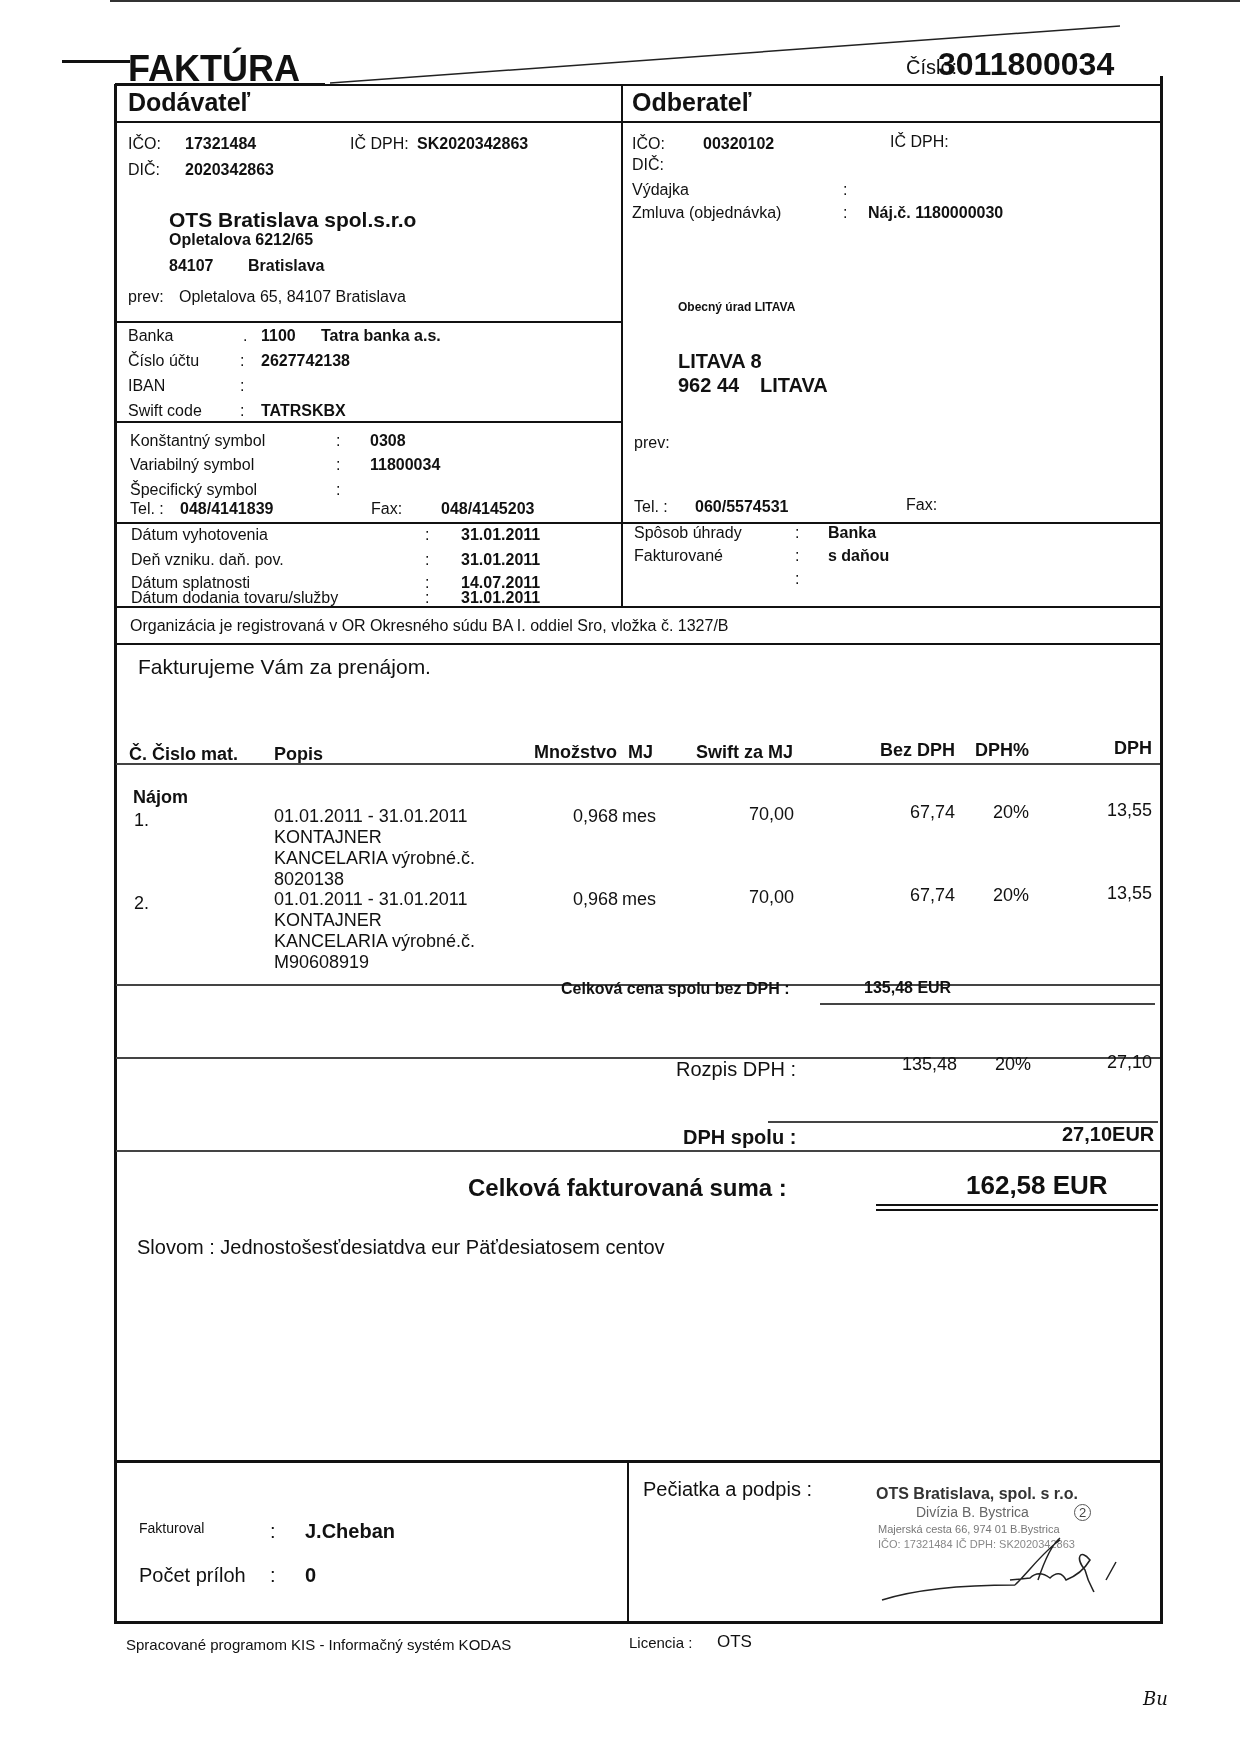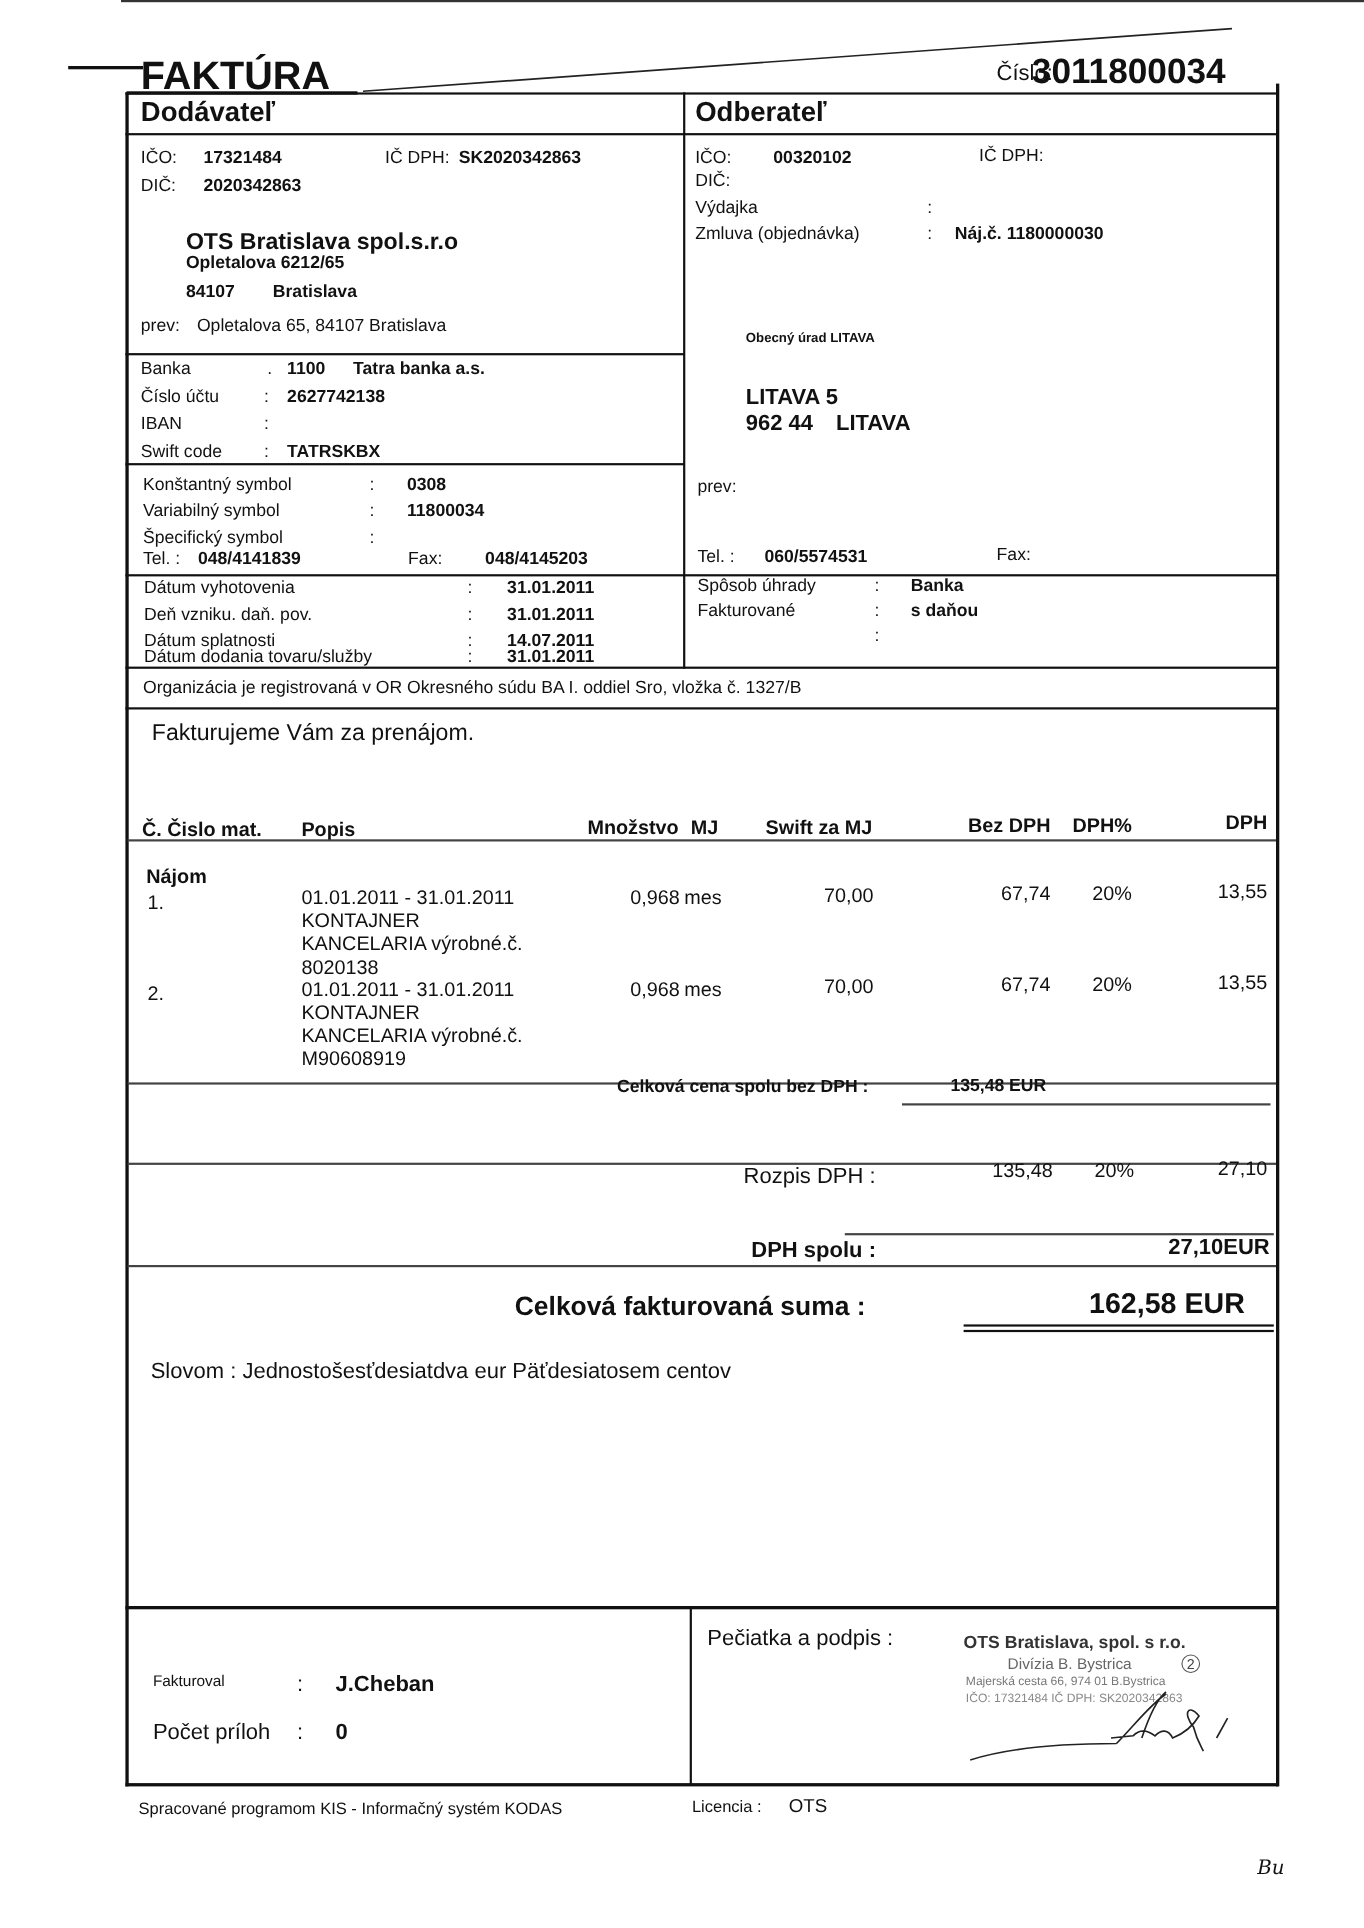--- a/index.html
+++ b/index.html
@@ -99,21 +99,21 @@
 <div class="abs f16" style="left:890px;top:133px;">IČ DPH:</div>
 <div class="abs f16 b" style="left:960px;top:133px;"></div>
 <div class="abs f16" style="left:632px;top:156px;">DIČ:</div>
 <div class="abs f16" style="left:632px;top:181px;">Výdajka</div>
 <div class="abs f16" style="left:843px;top:181px;">:</div>
 <div class="abs f16" style="left:632px;top:204px;">Zmluva (objednávka)</div>
 <div class="abs f16" style="left:843px;top:204px;">:</div>
 <div class="abs f16 b" style="left:868px;top:204px;">Náj.č. 1180000030</div>
 
 <div class="abs b" style="left:678px;top:300px;font-size:12px;">Obecný úrad LITAVA</div>
-<div class="abs b" style="left:678px;top:350px;font-size:20px;">LITAVA 5</div>
+<div class="abs b" style="left:678px;top:350px;font-size:20px;">LITAVA 8</div>
 <div class="abs b" style="left:678px;top:374px;font-size:20px;">962 44</div>
 <div class="abs b" style="left:760px;top:374px;font-size:20px;">LITAVA</div>
 <div class="abs f16" style="left:634px;top:434px;">prev:</div>
 <div class="abs f16" style="left:634px;top:498px;">Tel. :</div>
 <div class="abs f16 b" style="left:695px;top:498px;">060/5574531</div>
 <div class="abs f16" style="left:906px;top:496px;">Fax:</div>
 <div class="abs f16 b" style="left:950px;top:496px;"></div>
 
 <div class="abs f16" style="left:634px;top:524px;">Spôsob úhrady</div>
 <div class="abs f16" style="left:795px;top:524px;">:</div>
@@ -179,21 +179,21 @@
 <div class="abs f18" style="left:902px;top:1054px;">135,48</div>
 <div class="abs f18" style="left:995px;top:1054px;">20%</div>
 <div class="abs f18" style="left:1107px;top:1052px;">27,10</div>
 
 <div class="ln" style="left:768px;top:1121px;width:390px;height:1.5px;background:#444;"></div>
 <div class="abs b" style="left:683px;top:1126px;font-size:20px;">DPH spolu :</div>
 <div class="abs b" style="left:1062px;top:1123px;font-size:20px;">27,10EUR</div>
 <div class="ln" style="left:116px;top:1150px;width:1044px;height:1.5px;background:#444;"></div>
 
 <div class="abs b" style="left:468px;top:1174px;font-size:24px;">Celková fakturovaná suma :</div>
-<div class="abs b" style="left:990px;top:1170px;font-size:26px;">162,58 EUR</div>
+<div class="abs b" style="left:966px;top:1170px;font-size:26px;">162,58 EUR</div>
 <div class="ln" style="left:876px;top:1204px;width:282px;height:2px;"></div>
 <div class="ln" style="left:876px;top:1209px;width:282px;height:2px;"></div>
 
 <div class="abs" style="left:137px;top:1236px;font-size:20px;">Slovom : Jednostošesťdesiatdva eur Päťdesiatosem centov</div>
 
 <div class="ln" style="left:114px;top:1460px;width:1048px;height:3px;"></div>
 <div class="ln" style="left:627px;top:1462px;width:2px;height:160px;"></div>
 <div class="ln" style="left:114px;top:1621px;width:1048px;height:3px;"></div>
 
 <div class="abs" style="left:139px;top:1520px;font-size:14px;">Fakturoval</div>

